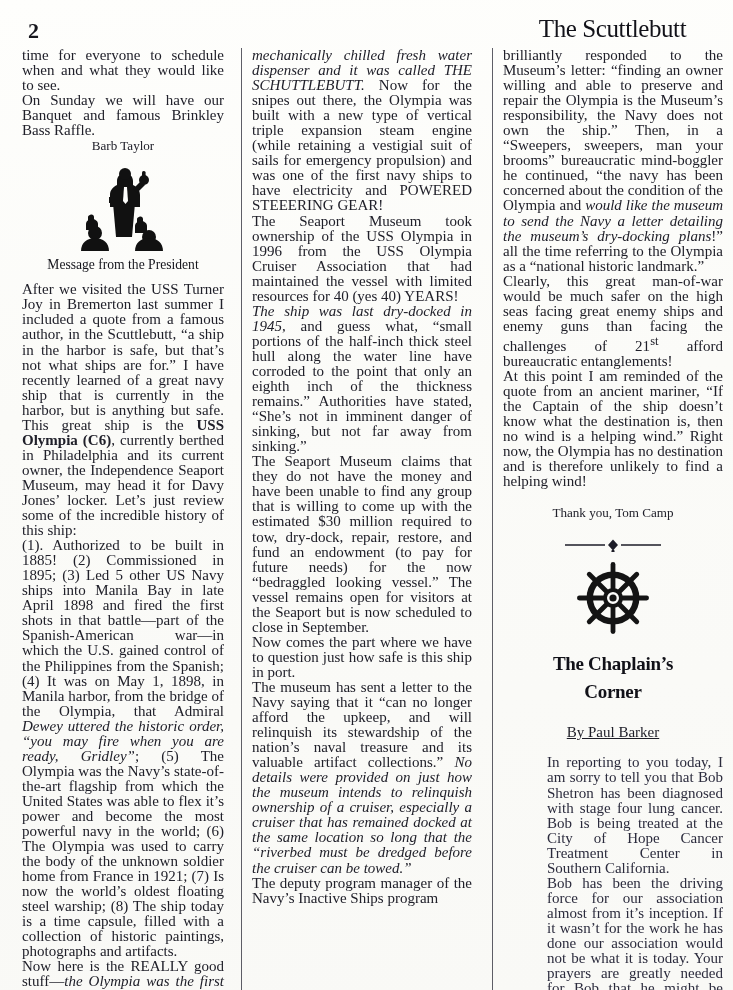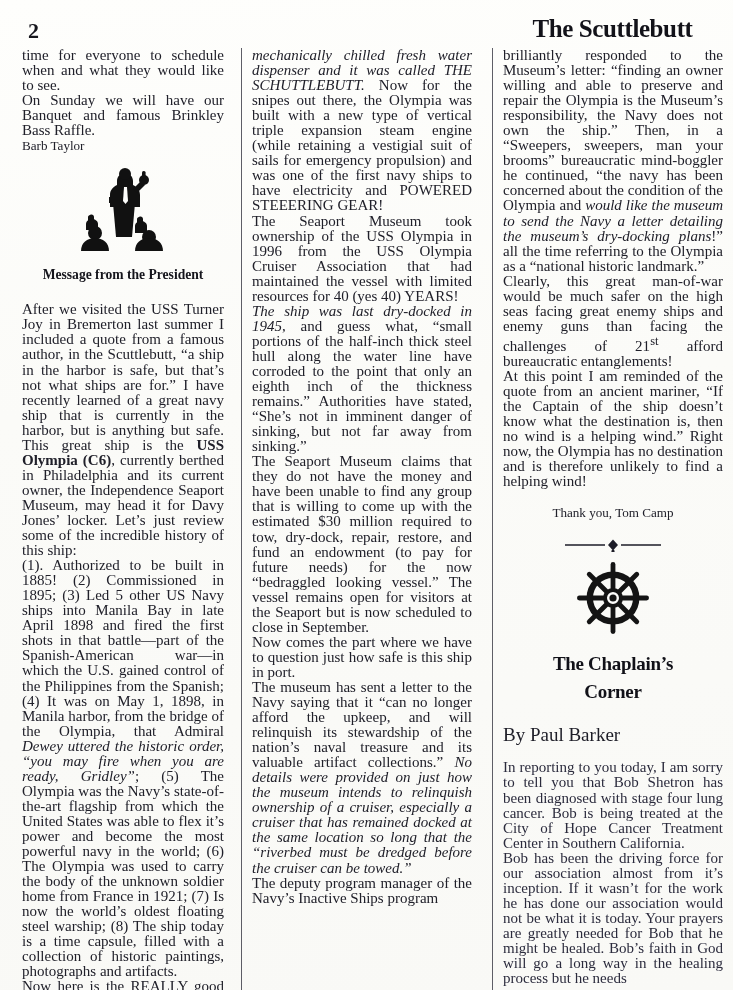--- a/index.html
+++ b/index.html
@@ -37,21 +37,21 @@
     color: #16161d;
     letter-spacing: 0;
   }
   .masthead-title {
     position: absolute;
     left: 500px;
     width: 225px;
     top: 15px;
     text-align: center;
     font-size: 25px;
-    font-weight: bold;
+    font-weight: normal;
     letter-spacing: -0.4px;
     color: #121219;
   }
   
   .columns {
     position: absolute;
     top: 48px;
     left: 0;
     right: 0;
     bottom: 0;
@@ -81,55 +81,58 @@
     line-height: 15.05px;
     text-align: justify;
     text-justify: inter-word;
     color: #20202a;
     -webkit-font-smoothing: antialiased;
   }
   .sig {
     margin: 0;
     font-size: 13.1px;
     line-height: 15.05px;
+    text-align: center;
     color: #20202a;
   }
   .sig-right {
     margin: 16px;
     font-size: 13.1px;
     line-height: 15.05px;
     text-align: center;
     color: #20202a;
   }
   i, .it { font-style: italic; }
   b, .bd { font-weight: bold; }
   .ul { text-decoration-thickness: 1px; text-underline-offset: 1.5px; }
 
   
   .section-head {
     text-align: center;
-    font-weight: bold;
+    font-weight: normal;
     font-size: 13.6px;
-    margin: 14px;
+    margin: 4px;
     padding: 2px 0 5px 0;
     color: #15151c;
   }
   .chaplain-head {
     text-align: center;
     font-weight: bold;
     font-size: 19px;
     line-height: 28px;
     color: #111118;
     letter-spacing: -0.3px;
     margin: 10px 0 0 0;
   }
   .byline {
-    font-size: 19px;
+    text-align: center;
+    font-size: 15px;
     margin: 18px 0 14px 0;
     color: #1d1d27;
+    text-decoration: underline;
   }
 
   
   .president-art {
     width: 100%;
     height: 84px;
     margin: 14px 0 2px 0;
     display: flex;
     align-items: flex-end;
     justify-content: center;
@@ -145,21 +148,21 @@
   }
   
   .wheel-art {
     width: 100%;
     height: 84px;
     margin: 2px 0 0 0;
     display: flex;
     align-items: center;
     justify-content: center;
   }
-  .chaplain-body p { color: #2b2b3d; }
+  .chaplain-body p { color: #2b2b3d; margin-left: 44px; }
 </style>
 </head>
 <body>
 
 <div class="page">
 
   <div class="masthead">
     <div class="page-number">2</div>
     <div class="masthead-title">The Scuttlebutt</div>
   </div>

